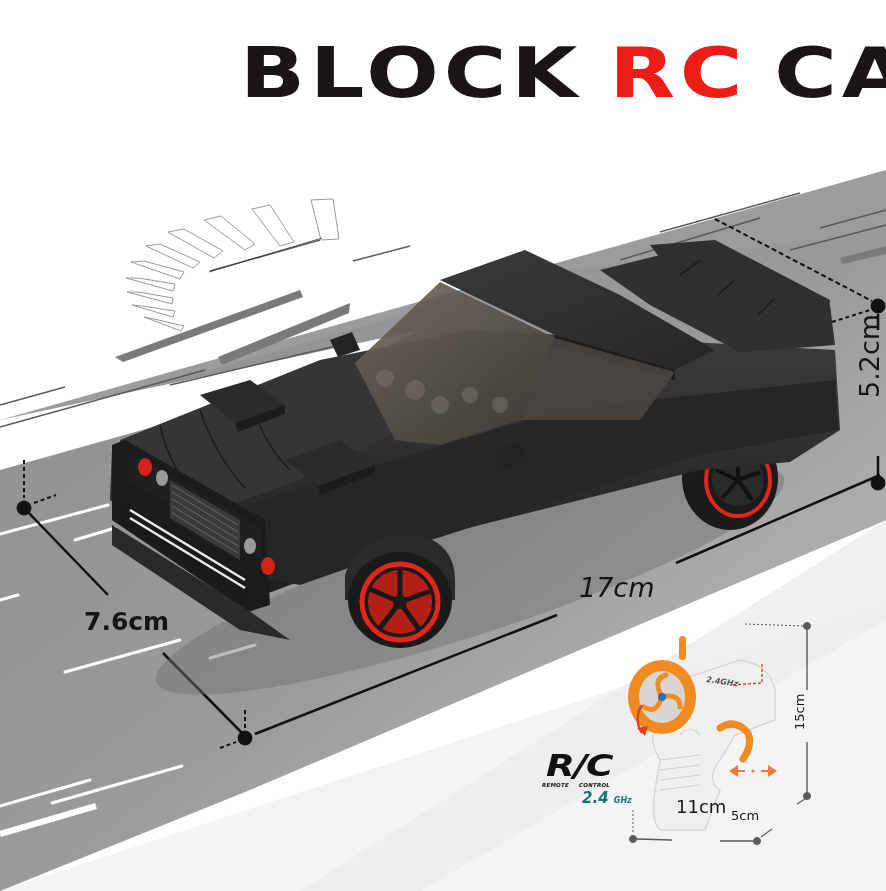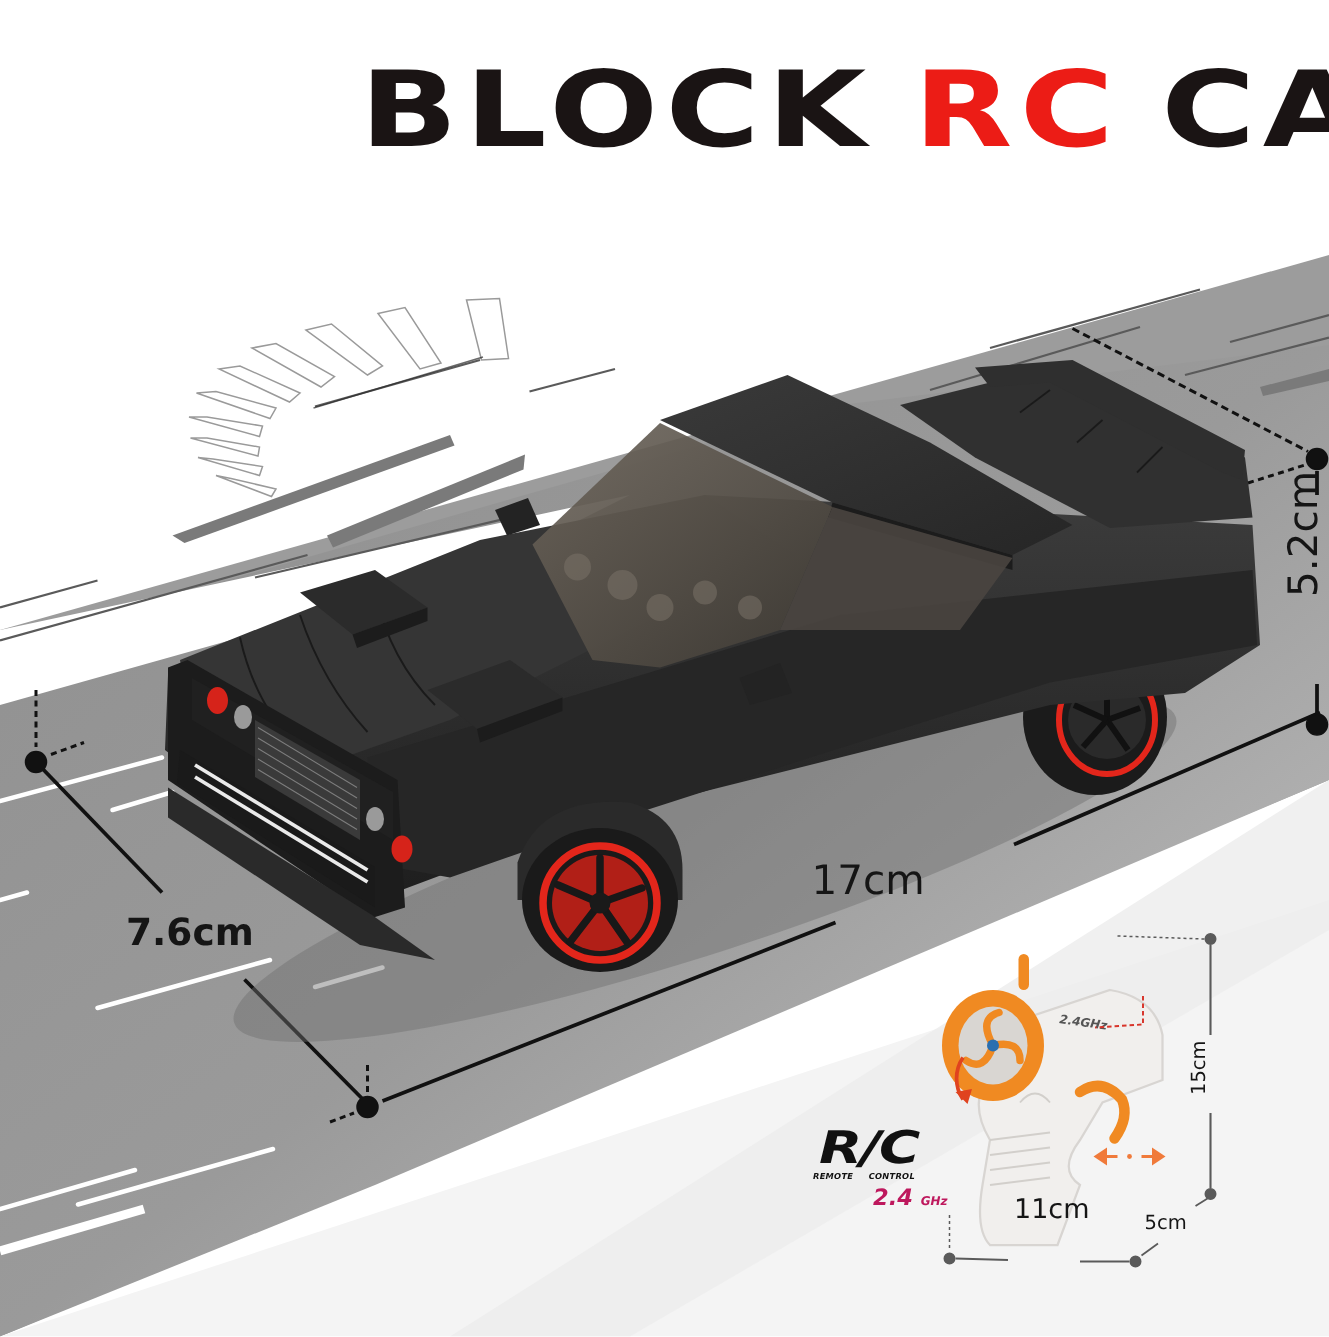--- a/index.html
+++ b/index.html
@@ -7,32 +7,32 @@
   .stage { position: absolute; left: 0; top: 0; width: 886px; height: 891px; }
   .stage svg { position: absolute; left: 0; top: 0; }
   .title { position: absolute; left: 240px; top: 38px; height: 70px; display: flex; gap: 22px; align-items: center;
            font-family: "DejaVu Sans", sans-serif; font-weight: bold; font-size: 70px; letter-spacing: 4px; line-height: 70px;
            transform: scaleX(1.22); transform-origin: left center; }
   .title span { display: inline-block; }
   .title .w1, .title .w3 { color: #1a1414; }
   .title .w2 { color: #ec1c16; }
   .dim { position: absolute; font-family: "DejaVu Sans", sans-serif; color: #151515; }
   .dim-76 { left: 84px; top: 607px; font-size: 25px; font-weight: bold; }
-  .dim-17 { left: 541px; top: 572px; font-size: 27px; }
+  .dim-17 { left: 579px; top: 572px; font-size: 27px; font-style: italic; }
   .dim-52 { left: 854px; top: 398px; font-size: 27px; transform: rotate(-90deg); transform-origin: left top; width: 110px; }
   .dim-15 { left: 792px; top: 730px; font-size: 13px; transform: rotate(-90deg); transform-origin: left top; }
   .dim-11 { left: 676px; top: 796px; font-size: 18px; }
-  .dim-5 { left: 763px; top: 808px; font-size: 13px; }
+  .dim-5 { left: 731px; top: 808px; font-size: 13px; }
   .rc-logo { position: absolute; left: 540px; top: 748px; width: 100px; height: 60px; }
   .rc-big { position: absolute; left: 6px; top: 0; font-family: "DejaVu Sans", sans-serif; font-weight: bold; font-style: italic;
             font-size: 30px; color: #111; letter-spacing: -1px; transform: scaleX(1.25); transform-origin: left top; }
   .rc-sub { position: absolute; left: 2px; top: 34px; font-family: "DejaVu Sans", sans-serif; font-weight: bold; font-style: italic;
             font-size: 5.5px; color: #111; letter-spacing: 0.2px; }
   .rc-freq { position: absolute; left: 42px; top: 41px; font-family: "DejaVu Sans", sans-serif; font-weight: bold; font-style: italic;
-             font-size: 15px; color: #be185d; text-align: center; }
+             font-size: 15px; color: #0f766e; text-align: center; }
   .rc-freq small { font-size: 8px; }
 </style>
 </head>
 <body>
 
 <div class="stage">
   <svg width="886" height="891" viewBox="0 0 886 891">
     <defs>
       <linearGradient id="roadGrad" x1="0" y1="0" x2="1" y2="1">
         <stop offset="0" stop-color="#8f8f8f"></stop>

